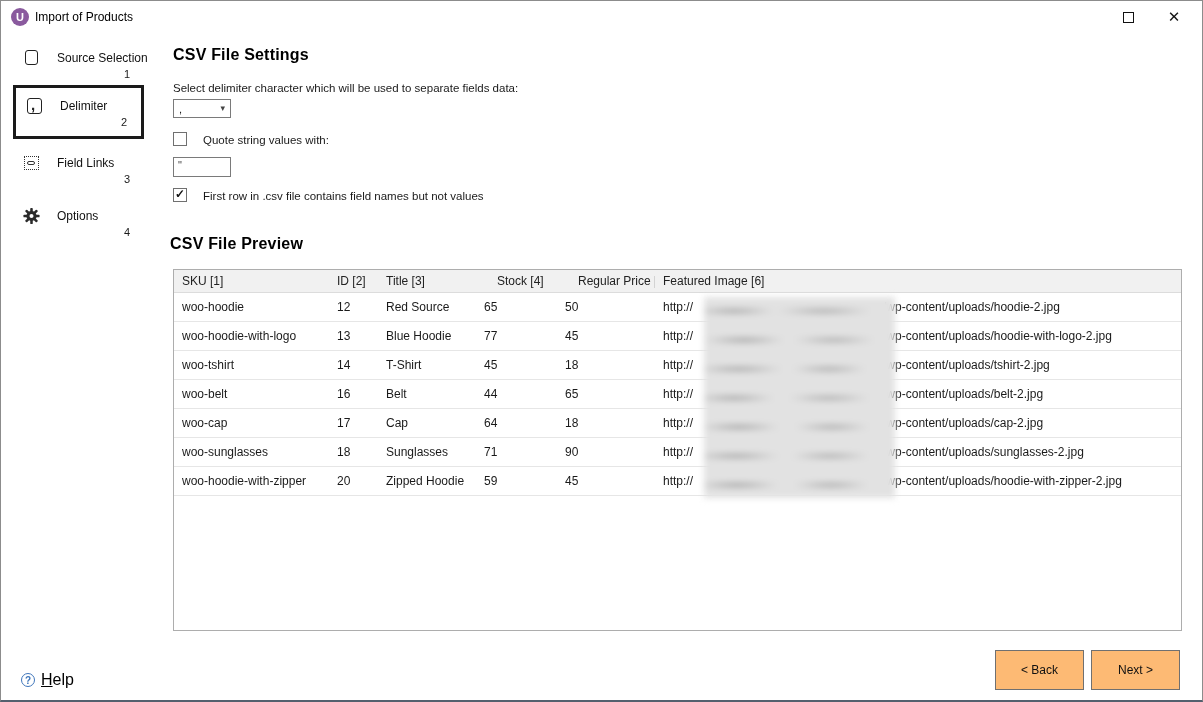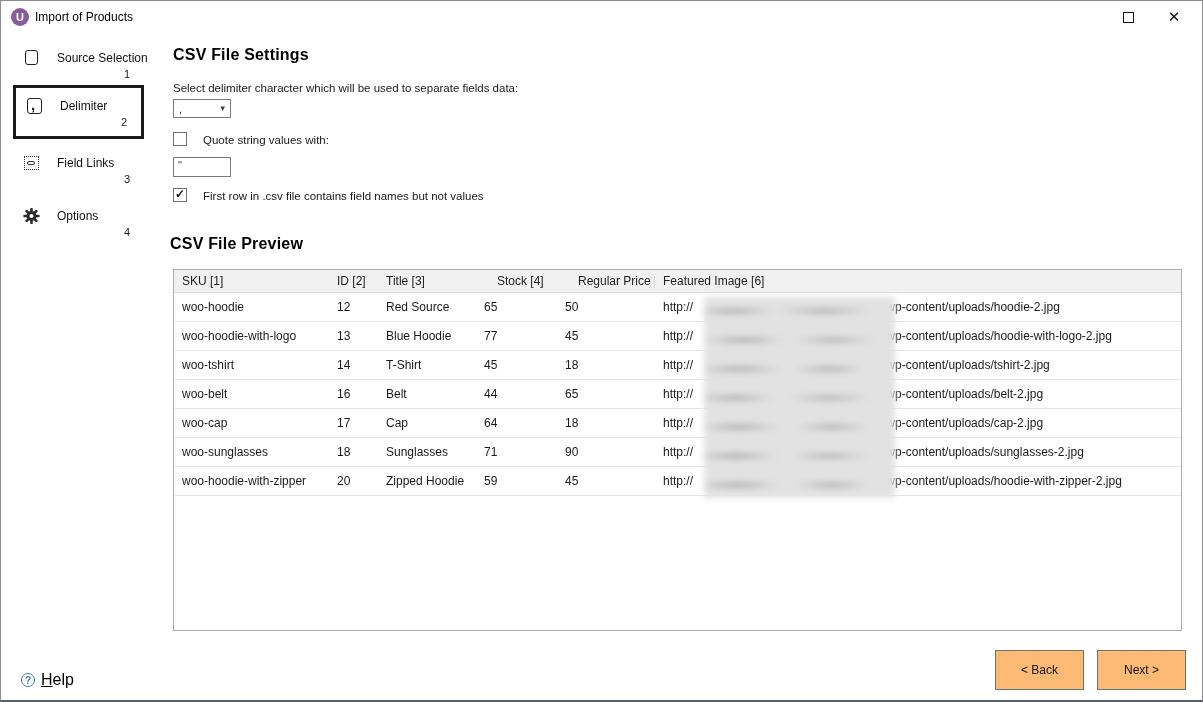--- a/index.html
+++ b/index.html
@@ -113,21 +113,21 @@
   .help-icon { width: 14px; height: 14px; border-radius: 50%; border: 1.3px solid #3f76bb; color: #3f76bb;
                font-size: 10px; display: flex; align-items: center; justify-content: center; font-weight: bold; }
   .help-label { font-size: 16px; color: #000; }
   .help-label u { text-decoration: underline; }
   .btn {
     position: absolute; bottom: 10px; width: 89px; height: 40px;
     background: #fdba74; border: 1px solid #707070; font-size: 12px; color: #111;
     display: flex; align-items: center; justify-content: center; cursor: default;
   }
   .btn-back { right: 118px; }
-  .btn-next { right: 16px; }
+  .btn-next { right: 22px; }
 </style>
 </head>
 <body>
 
 <div class="window">
 
   <div class="titlebar">
     <div class="app-icon">U</div>
     <div class="window-title">Import of Products</div>
     <div class="win-btn btn-max">

